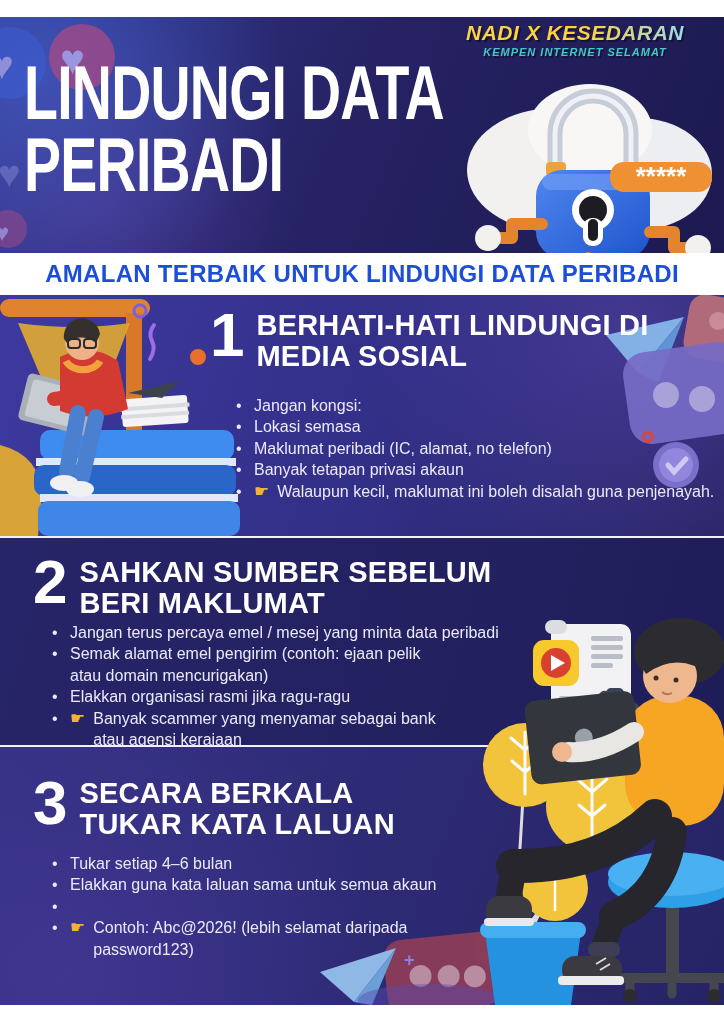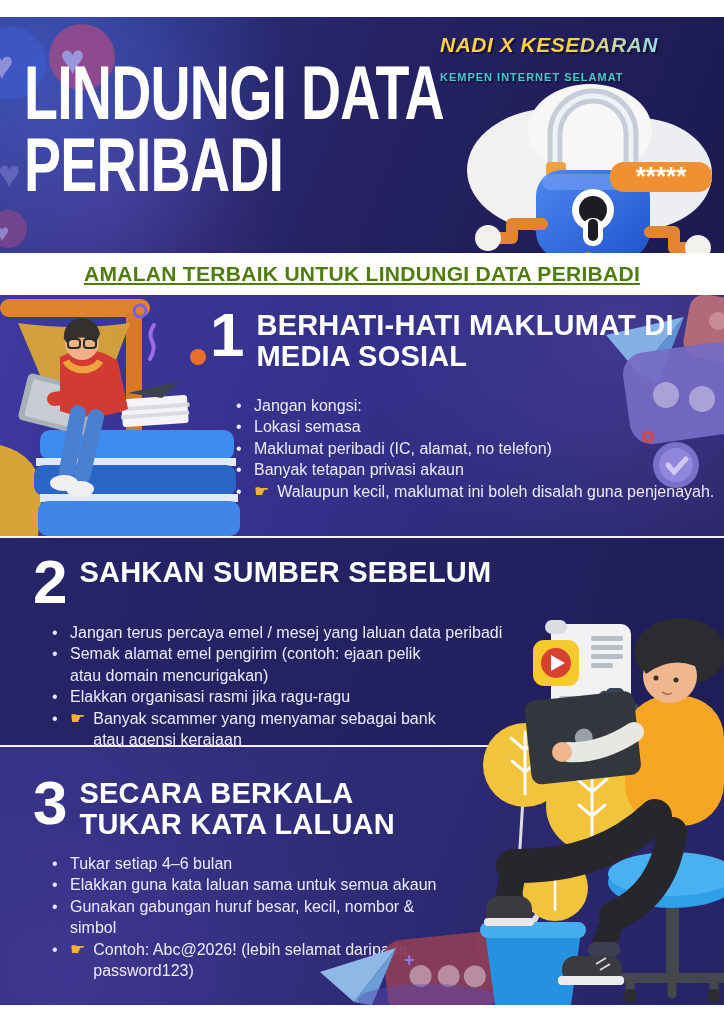--- a/index.html
+++ b/index.html
@@ -14,38 +14,38 @@
       radial-gradient(circle at 6% 22%, rgba(70,105,215,.55), transparent 34%),
       radial-gradient(circle at 14% 80%, rgba(120,70,180,.30), transparent 30%),
       linear-gradient(112deg,#31378d 0%,#262264 48%,#1c1a50 100%);
   }
   .hearts{position:absolute;left:0;top:0;}
   .main-title{
     position:absolute;left:24px;top:40px;color:#ffffff;
     font-weight:bold;font-size:76px;line-height:.95;letter-spacing:-1px;
     transform:scaleX(.73);transform-origin:left top;white-space:nowrap;
   }
-  .logo{position:absolute;right:14px;top:16px;width:270px;}
+  .logo{position:absolute;right:14px;top:4px;width:270px;text-align:center;}
   .logo-title{
     display:inline-block;font-size:21px;font-weight:bold;font-style:italic;letter-spacing:.5px;
     background:linear-gradient(90deg,#ffd23e 0%,#ffd23e 55%,#9adbe8 100%);
     -webkit-background-clip:text;background-clip:text;color:transparent;
     filter:drop-shadow(2px 2px 0 #14123a);white-space:nowrap;
   }
   .logo-subtitle{
-    margin-top:14px;font-size:11px;font-weight:bold;letter-spacing:1px;
+    margin-top:1px;font-size:11px;font-weight:bold;font-style:italic;letter-spacing:1px;
     color:#46c8c4;text-shadow:1.5px 1.5px 0 #14123a;white-space:nowrap;
   }
   .cloudlock{position:absolute;left:450px;top:35px;}
   
   .banner{
     position:absolute;left:0;top:253px;width:724px;height:42px;background:#ffffff;
     display:flex;align-items:center;justify-content:center;
   }
-  .banner span{font-size:21px;font-weight:bold;letter-spacing:.3px;color:#4d7c0f;text-decoration:underline;}
+  .banner span{font-size:24px;font-weight:bold;letter-spacing:.3px;color:#1d4ed8;}
   
   .sec{position:absolute;left:0;width:724px;z-index:1;}
   .sec1{top:295px;height:241px;border-bottom:2px solid #f2f2f6;
     background:
       radial-gradient(circle at 88% 18%, rgba(110,85,200,.35), transparent 40%),
       linear-gradient(112deg,#3d39a0 0%,#322f86 55%,#272463 100%);}
   .sec2{top:538px;height:207px;border-bottom:2px solid #f2f2f6;
     background:linear-gradient(105deg,#272569 0%,#22205e 70%,#1f1d58 100%);}
   .sec3{top:747px;height:258px;
     background:
@@ -175,21 +175,21 @@
       <circle cx="104" cy="104" r="13" fill="#a9a2d8"></circle>
       <circle cx="50" cy="142" r="4.5" fill="none" stroke="#d9463e" stroke-width="3"></circle>
       <circle cx="78" cy="170" r="23" fill="#8277d2" opacity=".9"></circle>
       <circle cx="78" cy="170" r="17" fill="#9388e0" opacity=".9"></circle>
       <path d="M70 170 l6 7 l12 -13" stroke="#cfc9f2" stroke-width="5" fill="none" stroke-linecap="round"></path>
     </svg>
 
     <div class="sec-head h1pos">
       <div class="sec-num">1</div>
       <div class="sec-title">
-        <div>BERHATI-HATI MAKLUMAT DI</div>
+        <div>BERHATI-HATI LINDUNGI DI</div>
         <div>MEDIA SOSIAL</div>
       </div>
     </div>
     <ul class="bullets b1pos">
       <li>
           <span class="dot">•</span>
           <span class="txt">Jangan kongsi:</span>
         </li>
       <li>
           <span class="dot">•</span>
@@ -209,26 +209,27 @@
           <span class="txt">Walaupun kecil, maklumat ini boleh disalah guna penjenayah.</span>
         </li>
     </ul>
   </section>
 
   <section class="sec sec2">
     <div class="sec-head h2pos">
       <div class="sec-num">2</div>
       <div class="sec-title">
         <div>SAHKAN SUMBER SEBELUM</div>
+        <div>BERI MAKLUMAT</div>
       </div>
     </div>
     <ul class="bullets b2pos">
       <li>
           <span class="dot">•</span>
-          <span class="txt">Jangan terus percaya emel / mesej yang laluan data peribadi</span>
+          <span class="txt">Jangan terus percaya emel / mesej yang minta data peribadi</span>
         </li>
       <li>
           <span class="dot">•</span>
           <span class="txt" style="max-width:380px">Semak alamat emel pengirim (contoh: ejaan pelik atau domain mencurigakan)</span>
         </li>
       <li>
           <span class="dot">•</span>
           <span class="txt">Elakkan organisasi rasmi jika ragu-ragu</span>
         </li>
       <li>
@@ -251,21 +252,20 @@
       <li>
           <span class="dot">•</span>
           <span class="txt">Tukar setiap 4–6 bulan</span>
         </li>
       <li>
           <span class="dot">•</span>
           <span class="txt">Elakkan guna kata laluan sama untuk semua akaun</span>
         </li>
       <li>
           <span class="dot">•</span>
-          <span class="txt" style="max-width:380px">Gunakan gabungan huruf besar, kecil, nombor &amp; simbol</span>
         </li>
       <li>
           <span class="dot">•</span>
           <span class="ptr">☛</span>
           <span class="txt" style="max-width:350px">Contoh: Abc@2026! (lebih selamat daripada password123)</span>
         </li>
     </ul>
   </section>
 
   <svg class="illu" style="left:533px;top:618px" width="118" height="126" viewBox="0 0 118 126">

